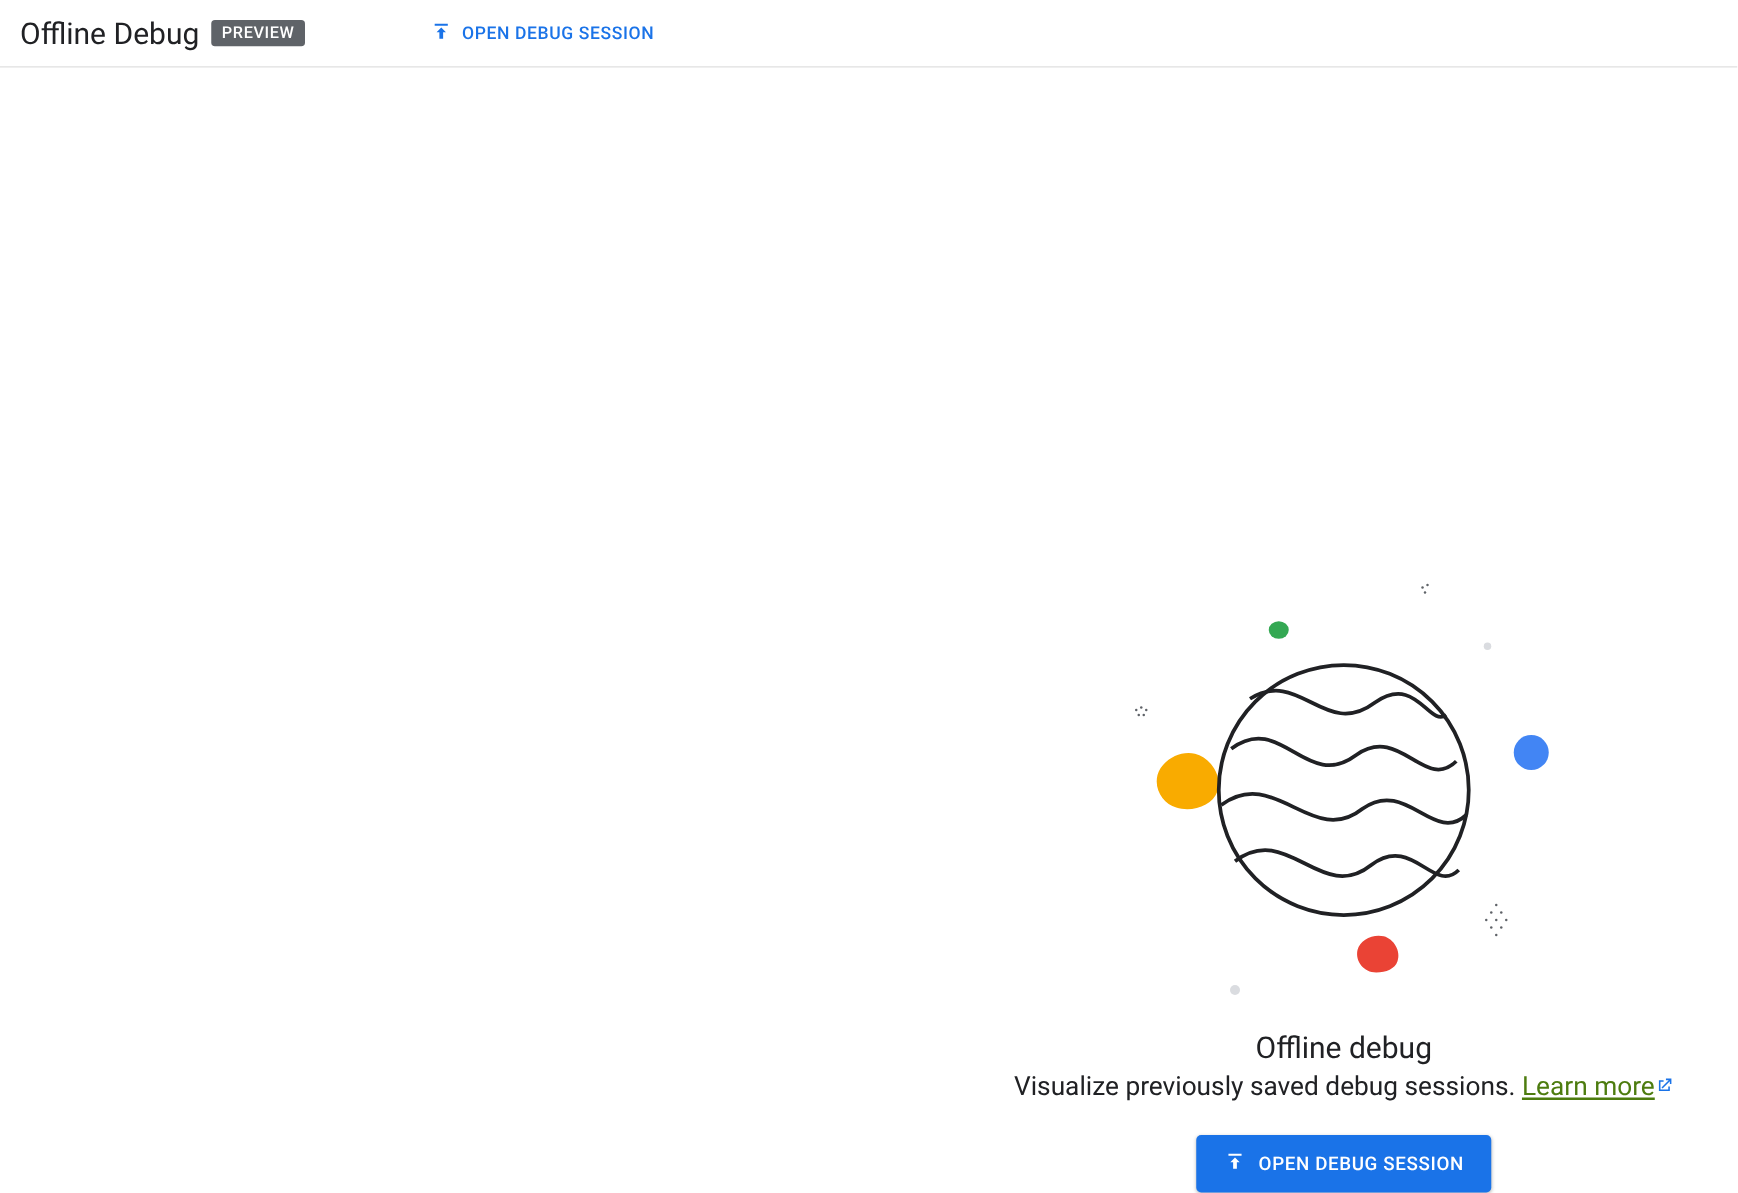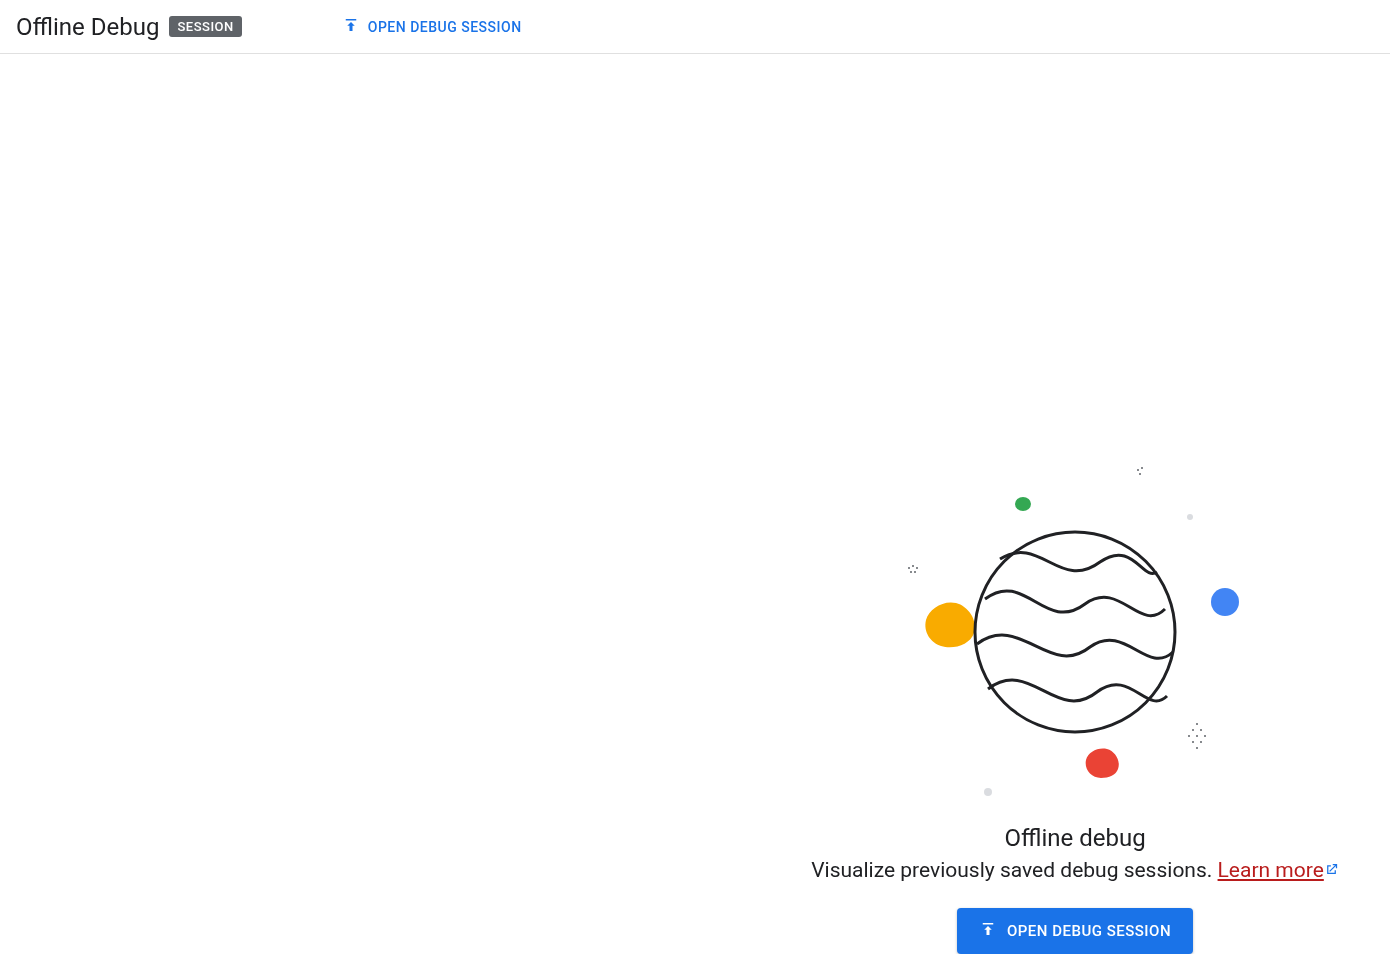--- a/index.html
+++ b/index.html
@@ -77,21 +77,21 @@
       margin-bottom: 6px;
       text-align: center;
     }
     .es-sub {
       font-size: 21px;
       color: #202124;
       margin-bottom: 26px;
       text-align: center;
     }
     .es-sub a {
-      color: #b91c1c;
+      color: #4d7c0f;
       text-decoration: underline;
       display: inline-flex;
       align-items: center;
       gap: 0;
       text-align: center;
     }
     .es-sub a svg { width: 15px; height: 15px; fill: #1a73e8; }
     .raised-btn {
       display: inline-flex;
       align-items: center;
@@ -109,21 +109,21 @@
       box-shadow: 0 1px 3px rgba(0,0,0,.25);
     }
     .raised-btn svg { fill: #fff; }
   </style>
 </head>
 <body>
 
 <div class="header">
   <span class="page-title">Offline Debug</span>
 
-  <span class="badge">SESSION</span>
+  <span class="badge">PREVIEW</span>
 
   <span class="hdr-spacer"></span>
 
   <button class="flat-btn">
     <span>
       <svg width="18" height="18" viewBox="0 0 24 24">
         <path d="M5 4h14v2H5z"></path>
           <path d="M12 20l-5-5h3V8h4v7h3z" transform="rotate(180 12 14)"></path>
       </svg>
     </span>

